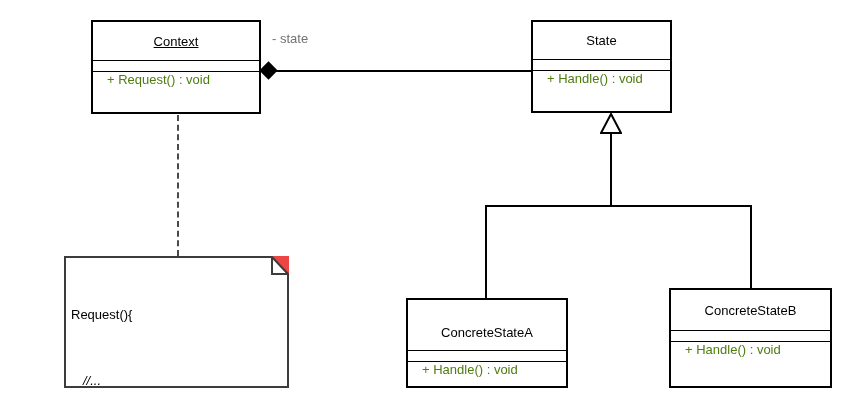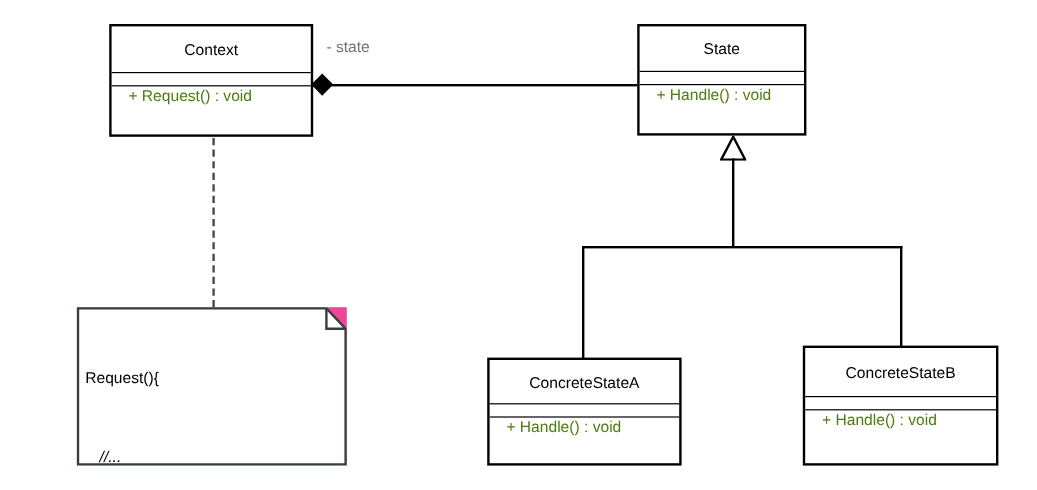--- a/index.html
+++ b/index.html
@@ -49,21 +49,21 @@
     display: flex;
     align-items: center;
     padding-left: 14px;
     flex: 1 1 auto;
   }
 
   
   .uml-note {
     position: absolute;
     box-sizing: border-box;
-    background: #ec4899;
+    background: #ef4444;
     padding-left: 28px;
   }
   .uml-note-body {
     position: absolute;
     inset: 0;
     box-sizing: border-box;
   }
   .note-text {
     position: absolute;
     left: 7px;
@@ -112,37 +112,37 @@
     height: 0;
   }
   .tri svg { display: block; }
 </style>
 </head>
 <body>
 
 <div id="canvas">
 
   <div class="uml-class" style="left:91px; top:20px; width:170px; height:94px;">
-    <div class="uml-name" style="height:38px;">Context</div>
+    <div class="uml-name" style="height:38px;text-decoration:underline;">Context</div>
     <div class="uml-sep"></div>
     <div class="uml-attrs"></div>
     <div class="uml-sep"></div>
     <div class="uml-ops">+ Request() : void</div>
   </div>
 
   <div class="uml-class" style="left:531px; top:20px; width:141px; height:93px;">
     <div class="uml-name" style="height:37px;">State</div>
     <div class="uml-sep"></div>
     <div class="uml-attrs"></div>
     <div class="uml-sep"></div>
     <div class="uml-ops">+ Handle() : void</div>
   </div>
 
   <div class="uml-class" style="left:406px; top:298px; width:162px; height:90px;">
-    <div class="uml-name" style="height:36px;">ConcreteStateA</div>
+    <div class="uml-name" style="height:36px;margin-top:14px;">ConcreteStateA</div>
     <div class="uml-sep"></div>
     <div class="uml-attrs"></div>
     <div class="uml-sep"></div>
     <div class="uml-ops">+ Handle() : void</div>
   </div>
 
   <div class="uml-class" style="left:669px; top:288px; width:163px; height:100px;">
     <div class="uml-name" style="height:40px;">ConcreteStateB</div>
     <div class="uml-sep"></div>
     <div class="uml-attrs"></div>

